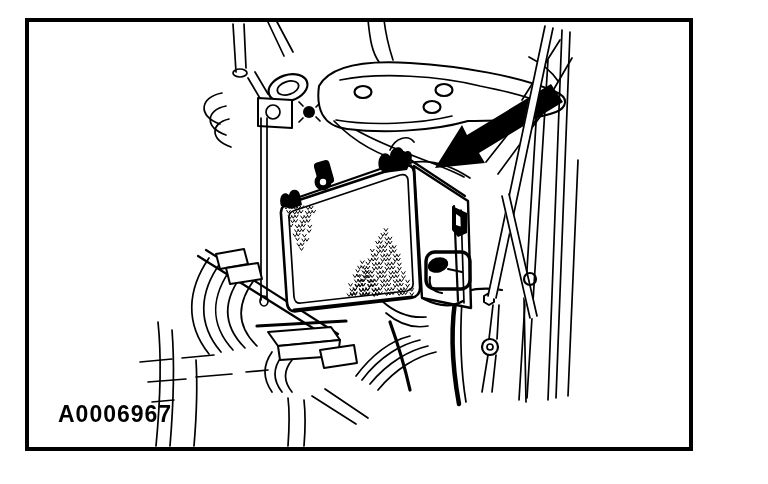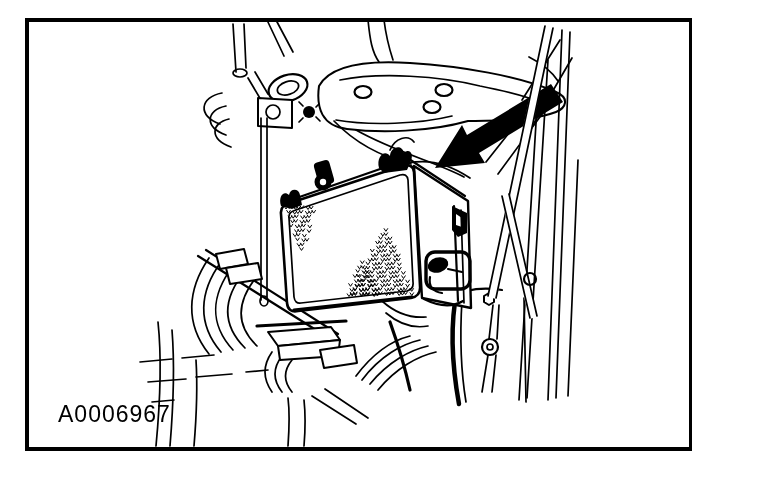--- a/index.html
+++ b/index.html
@@ -1,17 +1,17 @@
 <!DOCTYPE html>
 <html><head>
 <meta charset="utf-8">
 <style>
   html,body{margin:0;padding:0;background:#ffffff;}
-  .page{position:relative;width:692px;height:484px;background:#737373;overflow:hidden;
-        font-family:"Liberation Sans",sans-serif;}
+  .page{position:relative;width:768px;height:484px;background:#737373;overflow:hidden;
+        font-family:"Liberation Sans",sans-serif;font-weight:bold;}
   svg{position:absolute;left:0;top:0;}
   .ln{fill:none;stroke:#000;stroke-width:1.7;stroke-linecap:round;stroke-linejoin:round;}
   .ln2{fill:none;stroke:#000;stroke-width:2.2;stroke-linecap:round;stroke-linejoin:round;}
   .ln3{fill:none;stroke:#000;stroke-width:3.2;stroke-linecap:round;stroke-linejoin:round;}
   .ln32{fill:none;stroke:#000;stroke-width:3.4;stroke-linecap:round;stroke-linejoin:round;}
   .thick{fill:none;stroke:#000;stroke-width:4.5;stroke-linecap:round;}
   .fw{fill:#fff;stroke:#000;stroke-width:2;stroke-linejoin:round;}
   .fw2{fill:#fff;stroke:#000;stroke-width:2.4;stroke-linejoin:round;}
   .fw25{fill:#fff;stroke:#000;stroke-width:2.6;stroke-linejoin:round;}
   .solid{fill:#000;stroke:none;}

